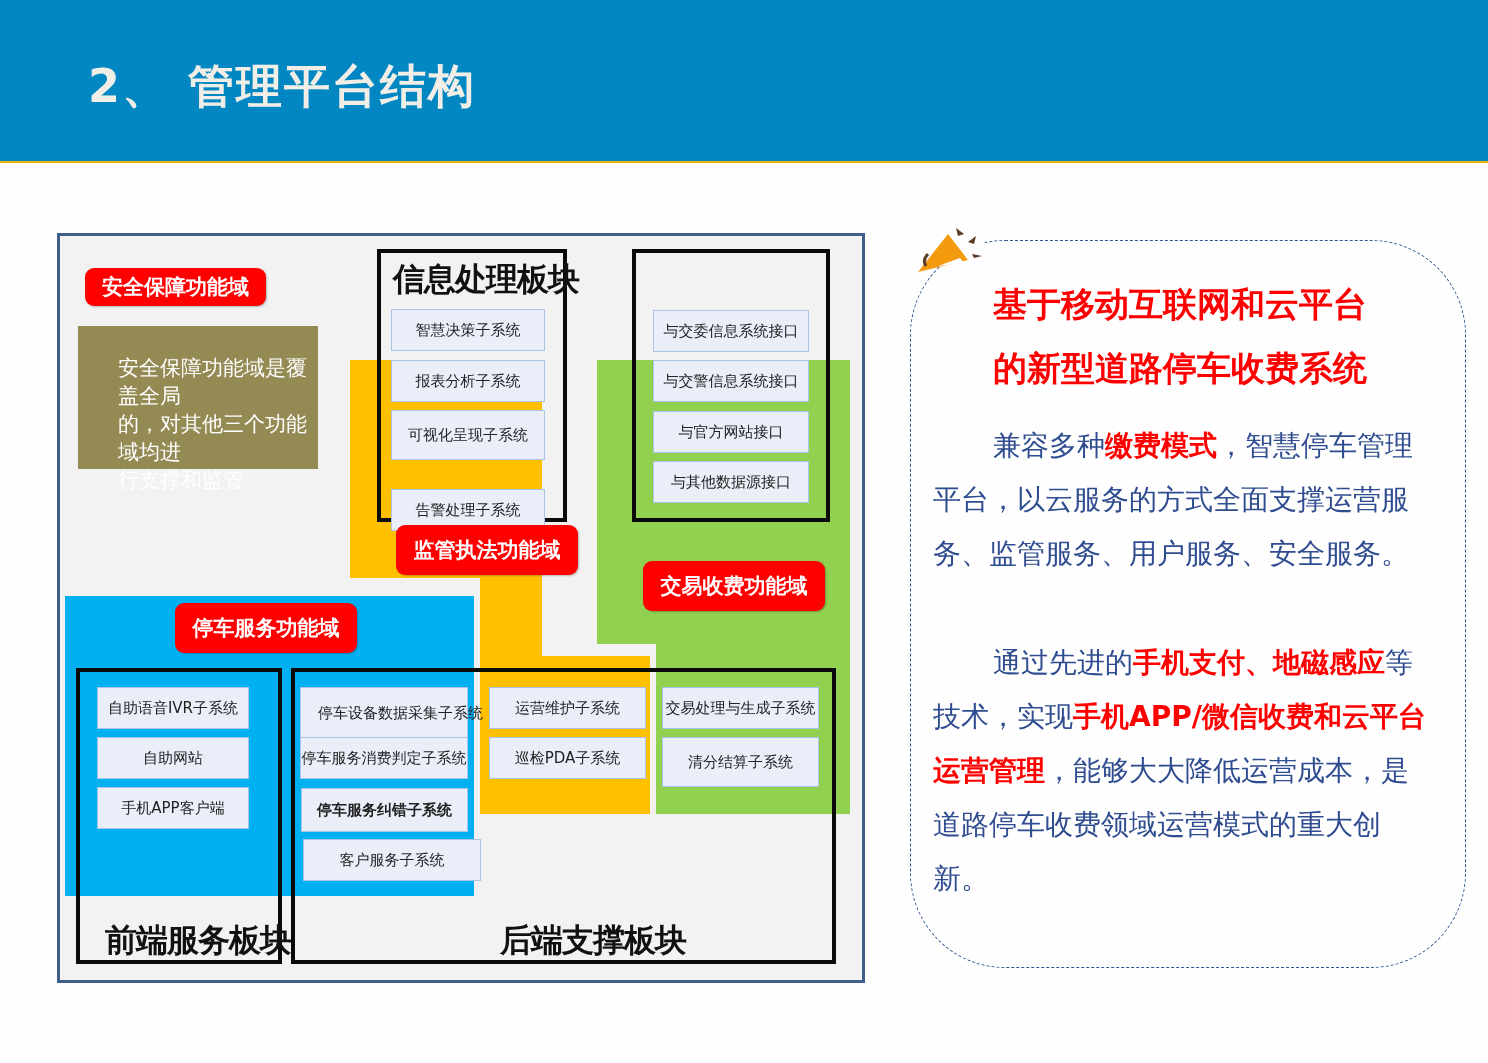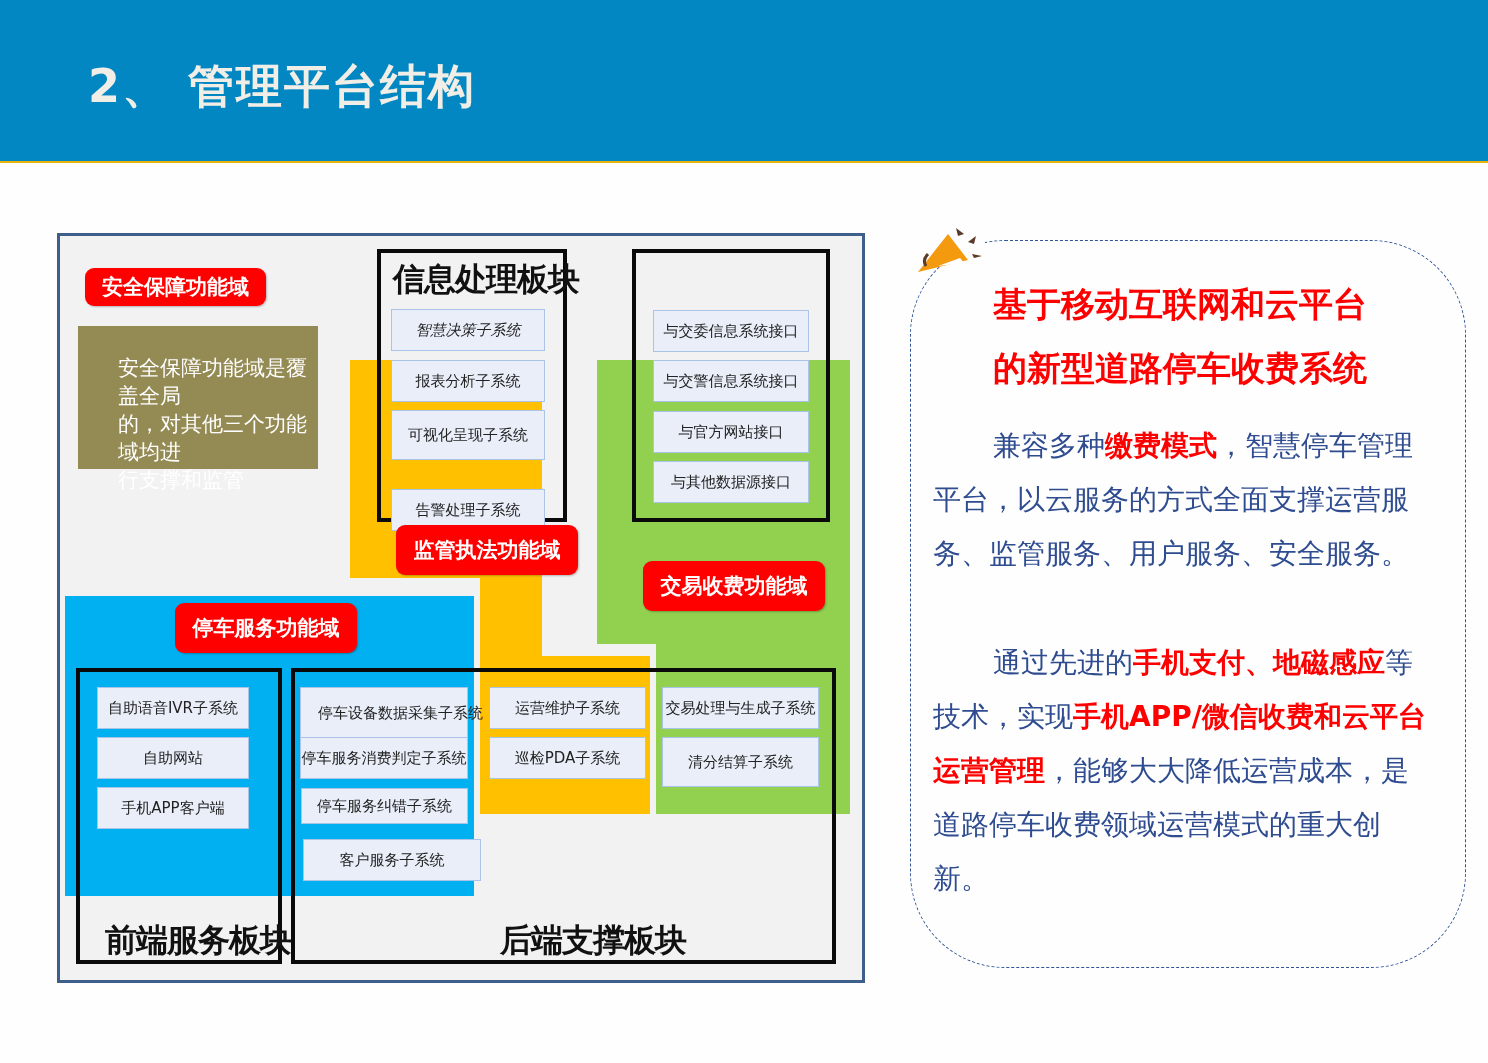--- a/index.html
+++ b/index.html
@@ -58,21 +58,21 @@
   <div class="abs zone-olive" style="left:18px; top:90px; width:240px; height:143px;">
     <div class="olive-text" style="left:8px; top:28px;margin-left:32px;">
       <div>安全保障功能域是覆盖全局</div>
       <div>的，对其他三个功能域均进</div>
       <div>行支撑和监管</div>
     </div>
   </div>
 
   <div class="block" style="left:317px; top:13px; width:190px; height:273px;"></div>
   <div class="block-title" style="left:333px; top:22px;">信息处理板块</div>
-  <div class="sub" style="left:331px; top:73px; width:154px; height:42px;font-style:italic;">智慧决策子系统</div>
+  <div class="sub" style="left:331px; top:73px; width:154px; height:42px;">智慧决策子系统</div>
   <div class="sub" style="left:331px; top:124px; width:154px; height:42px;">报表分析子系统</div>
   <div class="sub" style="left:331px; top:174px; width:154px; height:50px;">可视化呈现子系统</div>
   <div class="sub" style="left:331px; top:225px; width:154px; height:42px;margin-top:28px;">告警处理子系统</div>
 
   <div class="block" style="left:572px; top:13px; width:198px; height:273px;"></div>
   <div class="sub" style="left:593px; top:74px; width:156px; height:42px;">与交委信息系统接口</div>
   <div class="sub" style="left:593px; top:124px; width:156px; height:42px;">与交警信息系统接口</div>
   <div class="sub" style="left:593px; top:175px; width:156px; height:42px;">与官方网站接口</div>
   <div class="sub" style="left:593px; top:225px; width:156px; height:42px;">与其他数据源接口</div>
 
@@ -82,21 +82,21 @@
 
   <div class="block" style="left:16px; top:432px; width:206px; height:296px;"></div>
   <div class="sub" style="left:37px; top:451px; width:152px; height:42px;">自助语音IVR子系统</div>
   <div class="sub" style="left:37px; top:501px; width:152px; height:42px;">自助网站</div>
   <div class="sub" style="left:37px; top:551px; width:152px; height:42px;">手机APP客户端</div>
   <div class="block-title" style="left:45px; top:683px;">前端服务板块</div>
 
   <div class="block" style="left:231px; top:432px; width:545px; height:296px;"></div>
   <div class="sub" style="left:240px; top:451px; width:168px; height:52px;padding-left:33px;">停车设备数据采集子系统</div>
   <div class="sub" style="left:240px; top:501px; width:168px; height:42px;">停车服务消费判定子系统</div>
-  <div class="sub" style="left:241px; top:552px; width:167px; height:36px;">停车服务纠错子系统</div>
+  <div class="sub" style="left:241px; top:552px; width:167px; height:44px;font-weight:bold;">停车服务纠错子系统</div>
   <div class="sub" style="left:243px; top:603px; width:178px; height:42px;">客户服务子系统</div>
 
   <div class="sub" style="left:429px; top:451px; width:157px; height:42px;">运营维护子系统</div>
   <div class="sub" style="left:429px; top:501px; width:157px; height:42px;">巡检PDA子系统</div>
 
   <div class="sub" style="left:602px; top:451px; width:157px; height:42px;">交易处理与生成子系统</div>
   <div class="sub" style="left:602px; top:501px; width:157px; height:50px;">清分结算子系统</div>
 
   <div class="block-title" style="left:440px; top:683px;">后端支撑板块</div>
 </div>

